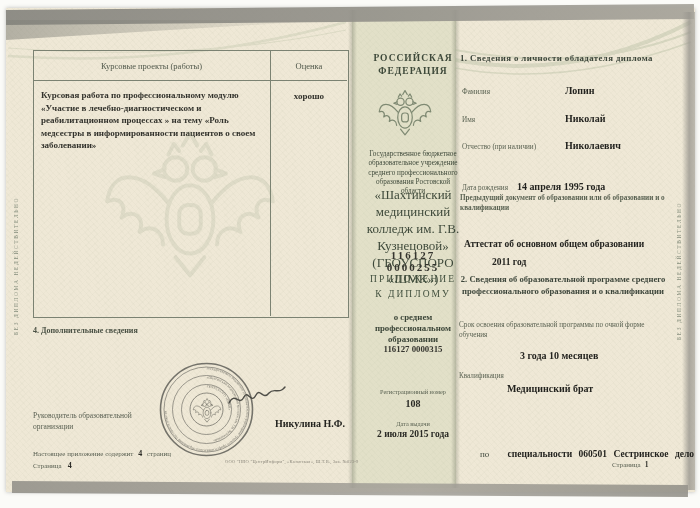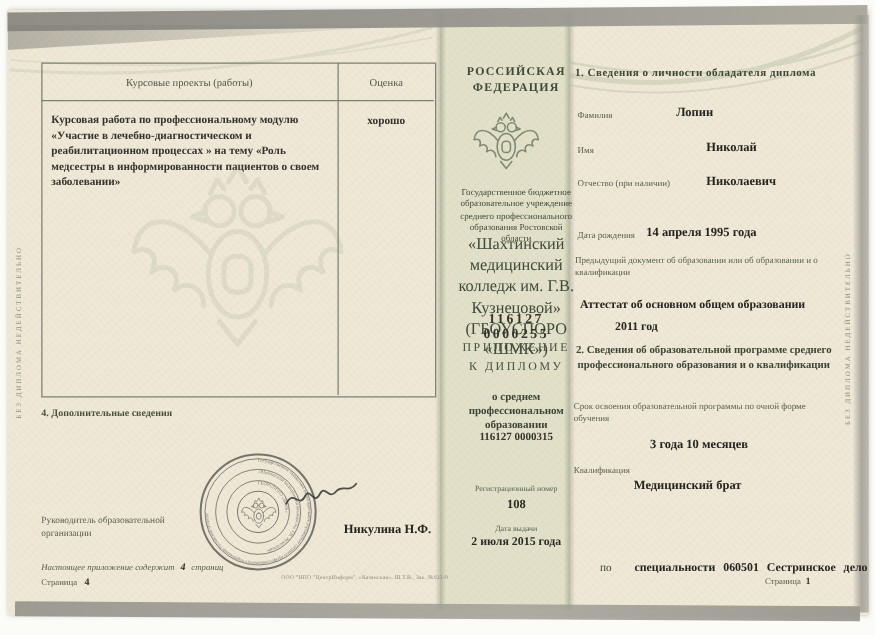--- a/index.html
+++ b/index.html
@@ -65,21 +65,21 @@
   #th2{left:270px;top:61px;width:78px;}
   #coursework{left:41px;top:89px;width:220px;font-size:9px;font-weight:600;line-height:1.4;color:#33332d;}
   #grade{left:270px;top:91px;width:78px;text-align:center;font-size:9px;font-weight:600;color:#33332d;}
   #watermark{left:100px;top:105px;width:180px;height:200px;color:#8d9a7e;opacity:.16;}
   
   #sec4{left:33px;top:326px;font-size:8px;font-weight:600;color:#4a5144;}
   #stamp{left:158px;top:361px;width:97px;height:97px;opacity:.88;}
   #signature{left:227px;top:381px;width:60px;height:32px;}
   #head-label{left:33px;top:410px;width:112px;font-size:7.5px;color:#575e50;line-height:1.5;}
   #head-name{left:275px;top:418px;font-size:10px;font-weight:700;color:#23231f;}
-  #pages-note{left:33px;top:449px;font-size:7px;color:#575e50;font-style:italic;}
+  #pages-note{left:33px;top:449px;font-size:7px;color:#575e50;}
   #pages-note b{font-size:8px;color:#2c2c27;padding:0 3px;}
   #page-left{left:33px;top:461px;font-size:7px;color:#575e50;text-align:right;}
   #page-left b{font-size:8px;color:#2c2c27;padding-left:6px;}
   #print-info{left:225px;top:459px;font-size:4.5px;color:#8d897d;letter-spacing:.2px;}
   
   .midtxt{left:363px;width:100px;text-align:center;color:#3e493a;}
   #country{top:52px;font-size:9.5px;font-weight:700;letter-spacing:1px;line-height:1.35;}
   #emblem{left:377px;top:80px;width:56px;height:66px;color:#75816a;opacity:.9;}
   #inst1{top:150px;font-size:7.2px;line-height:1.3;}
   #inst2{top:187px;font-size:13px;line-height:1.3;}
@@ -88,25 +88,25 @@
   #doc-sub{top:312px;font-size:8.8px;font-weight:600;line-height:1.25;color:#3a4437;}
   #serial-bot{top:344px;font-size:8.8px;font-weight:600;color:#35352f;}
   #reg-label{top:388px;font-size:6.3px;color:#5a6252;}
   #reg-num{top:398px;font-size:10px;font-weight:700;color:#2a2a25;}
   #date-label{top:420px;font-size:6.3px;color:#5a6252;}
   #date-val{top:429px;font-size:9.5px;font-weight:700;color:#2a2a25;}
   
   #sec1{left:460px;top:53px;width:212px;font-size:8.8px;font-weight:600;letter-spacing:.4px;color:#3c453a;}
   .flabel{left:462px;font-size:7.2px;color:#5a6252;}
   .fvalue{font-size:10px;font-weight:700;color:#23231f;}
-  #lab-surname{top:88px;} #val-surname{left:541px;top:85px;}
+  #lab-surname{top:88px;} #val-surname{left:565px;top:85px;}
   #lab-name{top:116px;}    #val-name{left:565px;top:113px;}
   #lab-patron{top:143px;}  #val-patron{left:565px;top:140px;}
   #lab-dob{top:184px;}     #val-dob{left:517px;top:181px;font-family:Liberation Serif, serif;}
-  #prev-label{left:460px;top:203px;width:208px;font-size:7.2px;color:#5a6252;line-height:1.45;}
+  #prev-label{left:460px;top:193px;width:208px;font-size:7.2px;color:#5a6252;line-height:1.45;font-weight:bold;}
   #prev-val{left:464px;top:239px;font-size:9.5px;font-weight:700;color:#23231f;}
   #prev-year{left:492px;top:257px;font-size:9.5px;font-weight:700;color:#23231f;}
   #sec2{left:456px;top:274px;width:214px;text-align:center;font-size:8.6px;font-weight:600;line-height:1.35;color:#3c453a;}
   #dur-label{left:459px;top:320px;width:205px;font-size:7.2px;color:#5a6252;line-height:1.45;}
   #dur-val{left:520px;top:350px;font-size:10px;font-weight:700;color:#23231f;}
   #qual-label{left:459px;top:372px;font-size:7.2px;color:#5a6252;}
   #qual-val{left:507px;top:383px;font-size:10px;font-weight:700;color:#23231f;}
   #spec{left:480px;top:429px;font-size:9px;color:#3c453a;margin-top:20px;}
   #spec b{font-size:9.5px;color:#23231f;margin-left:16px;word-spacing:4px;}
   #page-right{left:612px;top:460px;font-size:7px;color:#575e50;}

